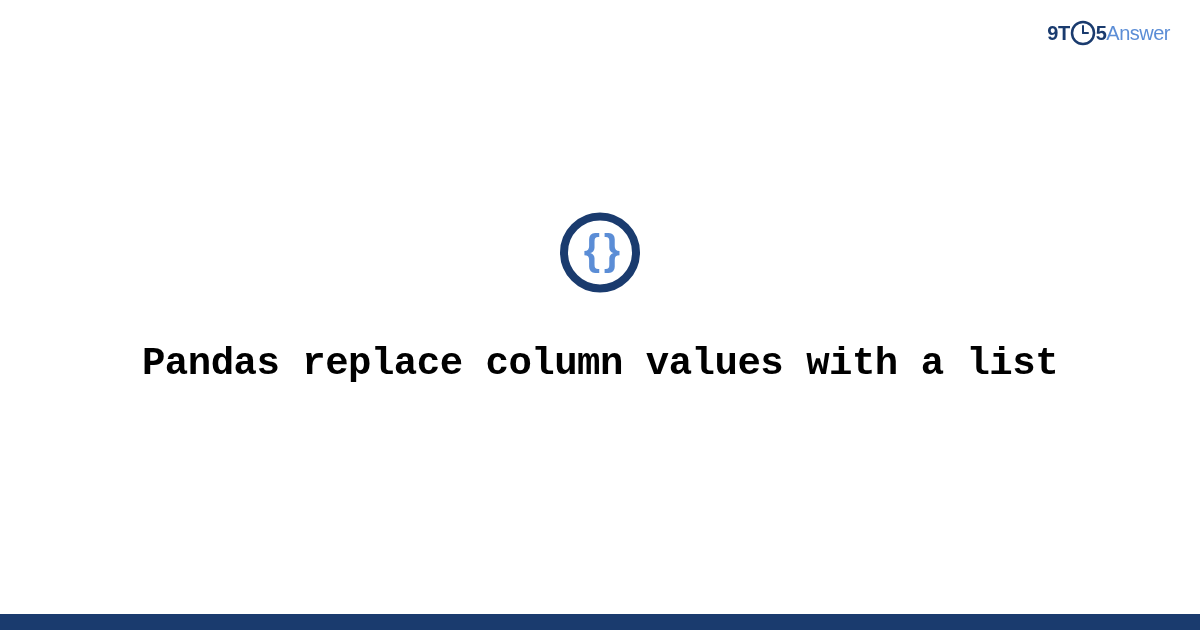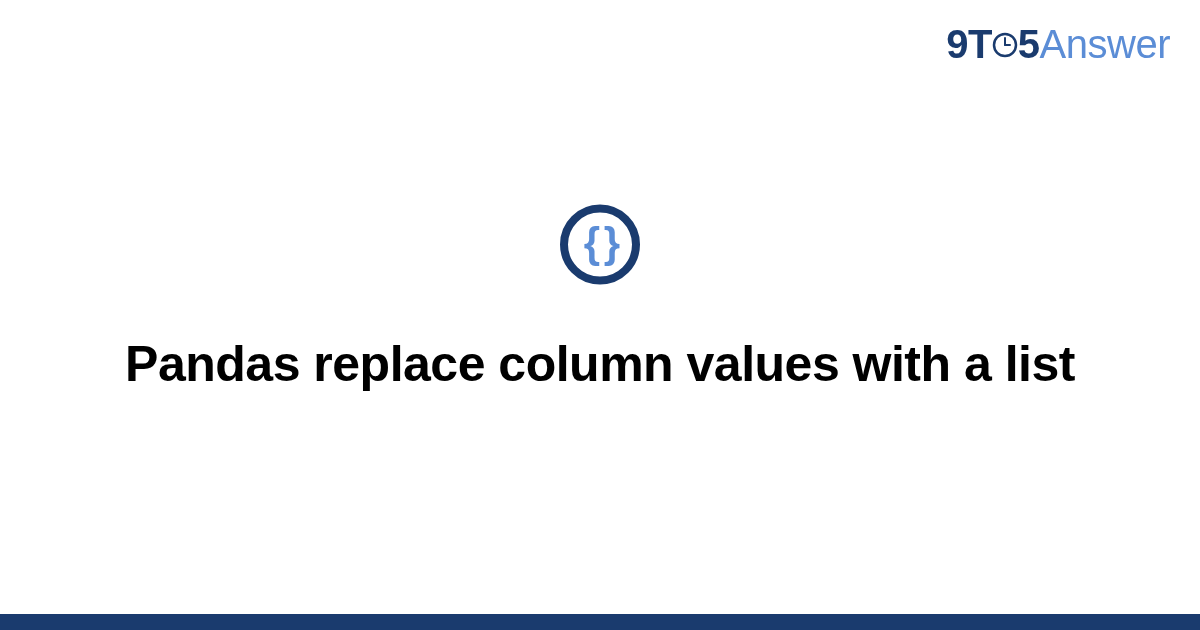--- a/index.html
+++ b/index.html
@@ -12,21 +12,21 @@
       height: 630px;
       background: #ffffff;
       font-family: -apple-system, BlinkMacSystemFont, "Segoe UI", Helvetica, Arial, sans-serif;
       position: relative;
       overflow: hidden;
     }
     .brand-logo {
       position: absolute;
       top: 22px;
       right: 30px;
-      font-size: 40px;
+      font-size: 20px;
       font-weight: 600;
       letter-spacing: -0.5px;
     }
     .brand-9t {
       color: #1a3b6e;
     }
     .brand-clock {
       display: inline-flex;
       align-items: center;
       justify-content: center;
@@ -63,26 +63,27 @@
       font-size: 42px;
       font-weight: 700;
       color: #5b8dd6;
       letter-spacing: -4px;
       font-family: Arial, sans-serif;
       line-height: 1;
       position: relative;
       top: -2px;
     }
     .title {
-      font-size: 50px;
+      font-size: 39px;
       font-weight: 700;
       color: #000000;
       line-height: 1.25;
       padding: 0 60px;
       letter-spacing: -0.5px;
+      font-family: Liberation Mono, monospace;
     }
     .bottom-bar {
       position: absolute;
       bottom: 0;
       left: 0;
       width: 100%;
       height: 16px;
       background: #1a3b6e;
     }
   </style>

